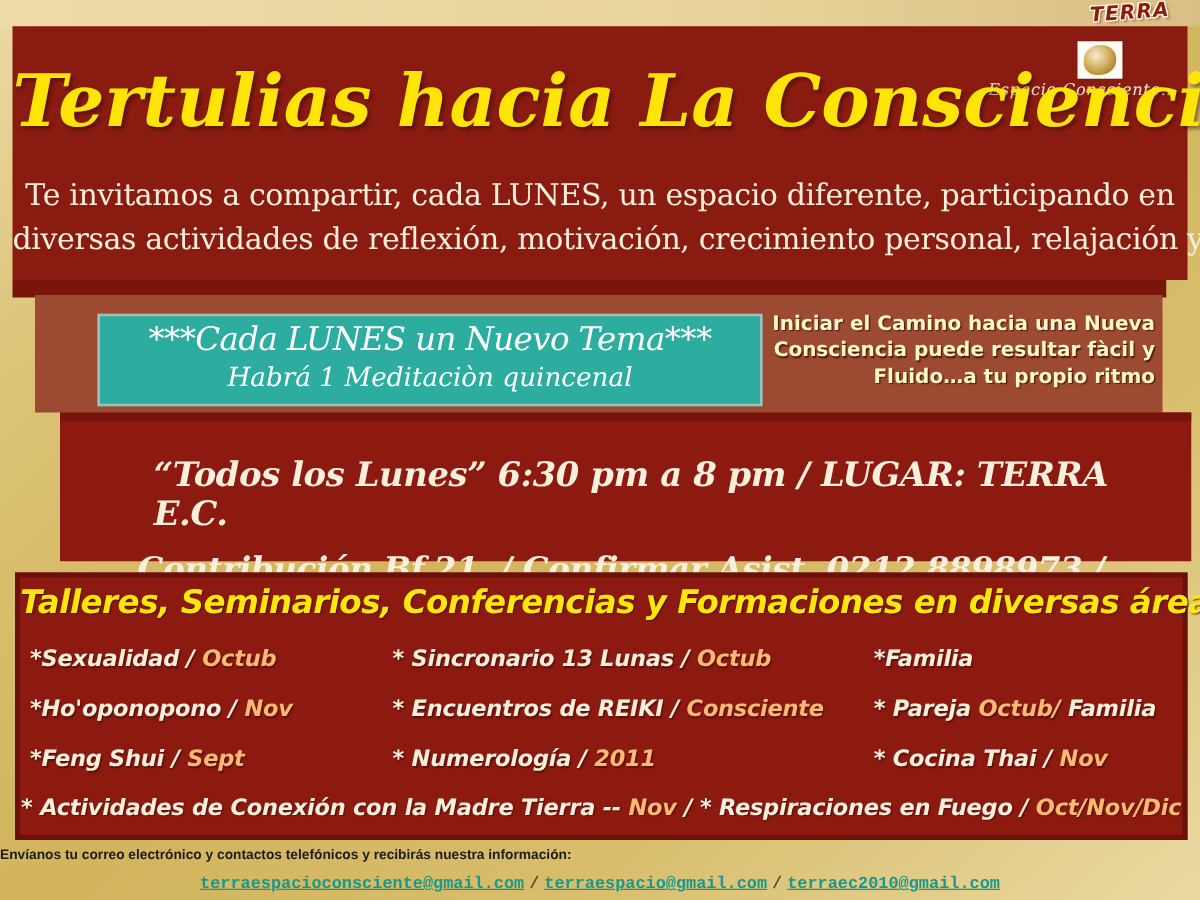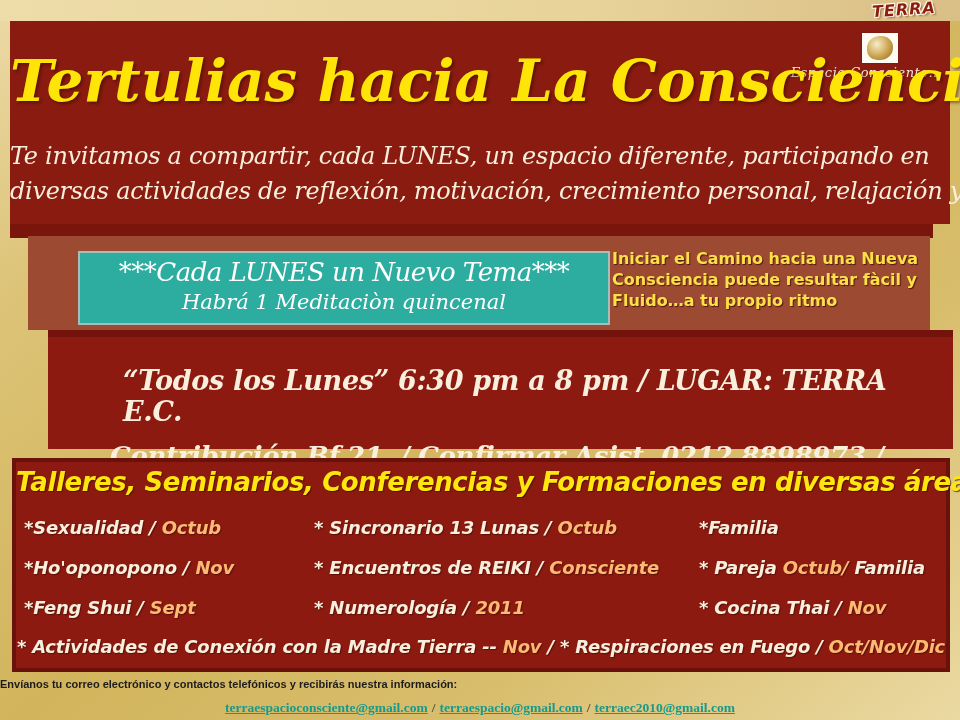--- a/index.html
+++ b/index.html
@@ -17,50 +17,50 @@
   .title-banner{position:absolute;left:10px;top:21px;width:940px;height:203px;background:#8a1b10;}
   .logo-box{position:absolute;top:12px;right:52px;width:36px;height:30px;background:#fdfcf4;
     display:flex;align-items:center;justify-content:center;box-shadow:0 0 1px rgba(0,0,0,.4);}
   .logo-swirl{width:26px;height:24px;border-radius:50% 45% 50% 40%;
     background:radial-gradient(circle at 38% 35%,#f5ebcf 0%,#e0c584 30%,#c39b44 60%,#91661f 100%);}
   .brand-tagline{position:absolute;top:44px;right:8px;font-style:italic;font-size:13px;
     color:#f2e7d4;letter-spacing:.5px;}
   .main-title{position:absolute;top:26px;left:0;width:100%;text-align:center;white-space:nowrap;
     font-style:italic;font-weight:bold;font-size:58px;color:#ffe408;
     text-shadow:2px 2px 3px rgba(40,5,0,.45);}
-  .subtitle{position:absolute;top:118px;left:0;width:100%;
-    font-style:italic;font-size:24px;line-height:35px;color:#f7efdc;letter-spacing:-.3px;white-space:nowrap;}
+  .subtitle{position:absolute;top:118px;left:0;width:100%;text-align:center;
+    font-size:24px;line-height:35px;color:#f7efdc;letter-spacing:-.3px;white-space:nowrap;}
   .shadow-strip{position:absolute;left:10px;top:224px;width:923px;height:14px;background:#7a150c;}
   .mid-panel{position:absolute;left:28px;top:236px;width:902px;height:94px;background:#9d4a33;}
   .theme-box{position:absolute;left:50px;top:15px;width:528px;height:70px;background:#2cada0;
     border:2px solid #a8bdb9;text-align:center;color:#ffffff;}
   .theme-line1{margin-top:4px;font-style:italic;font-size:26px;letter-spacing:-.5px;}
   .theme-line2{margin-top:3px;font-style:italic;font-size:21px;}
-  .side-note{position:absolute;top:12px;right:6px;width:312px;text-align:left;
+  .side-note{position:absolute;top:12px;right:6px;width:312px;text-align:right;
     font-family:"DejaVu Sans",sans-serif;font-weight:bold;font-size:16px;line-height:21px;
-    color:#fde047;text-shadow:1px 1px 1px rgba(60,10,5,.8);}
+    color:#fef9c3;text-shadow:1px 1px 1px rgba(60,10,5,.8);}
   .session-box{position:absolute;left:48px;top:330px;width:905px;height:119px;background:#8c1a10;
     border-top:7px solid #74130b;box-sizing:border-box;color:#f8efdc;}
   .session-line1{padding:28px 0 0 75px;font-style:italic;font-weight:bold;font-size:27px;letter-spacing:-.3px;}
   .session-line2{padding:14px 0 0 62px;font-style:italic;font-weight:bold;font-size:26px;letter-spacing:-.3px;}
   .schedule-box{position:absolute;left:12px;top:458px;width:938px;height:214px;background:#8c1a10;
     border:4px solid #69110a;box-sizing:border-box;}
   .schedule-heading{margin-top:5px;text-align:center;font-family:"DejaVu Sans",sans-serif;
     font-weight:bold;font-style:italic;font-size:26px;letter-spacing:-.4px;color:#ffe70d;
     text-shadow:1px 1px 1px rgba(60,10,5,.7);white-space:nowrap;}
   .sched-grid{display:grid;grid-template-columns:290px 385px auto;grid-auto-rows:40px;
     align-items:center;padding:10px 0 0 8px;}
   .sched-item,.sched-final{font-family:"DejaVu Sans",sans-serif;font-weight:bold;font-style:italic;
     font-size:18px;color:#f8efdc;text-shadow:1px 1px 1px rgba(60,10,5,.6);letter-spacing:-.2px;}
   .hi{color:#fdba74;}
   .sched-final{text-align:center;margin-top:9px;font-size:18px;white-space:nowrap;}
   .footer-msg{position:absolute;top:678px;left:0;width:100%;text-align:left;
     font-family:"Liberation Sans","DejaVu Sans",sans-serif;font-weight:bold;font-size:11px;color:#1c1c1c;}
   .footer-emails{position:absolute;top:700px;left:0;width:100%;text-align:center;
-    font-family:Liberation Serif, serif;font-weight:bold;font-size:13.5px;color:#55503a;}
+    font-family:Liberation Mono, monospace;font-weight:bold;font-size:13.5px;color:#55503a;}
   .email-link{color:#18998b;text-decoration:underline;cursor:pointer;}
   .sep{padding:0 4px;}
 </style>
 </head>
 <body>
 
 <div class="poster">
 
   <div class="top-band"></div>
 

